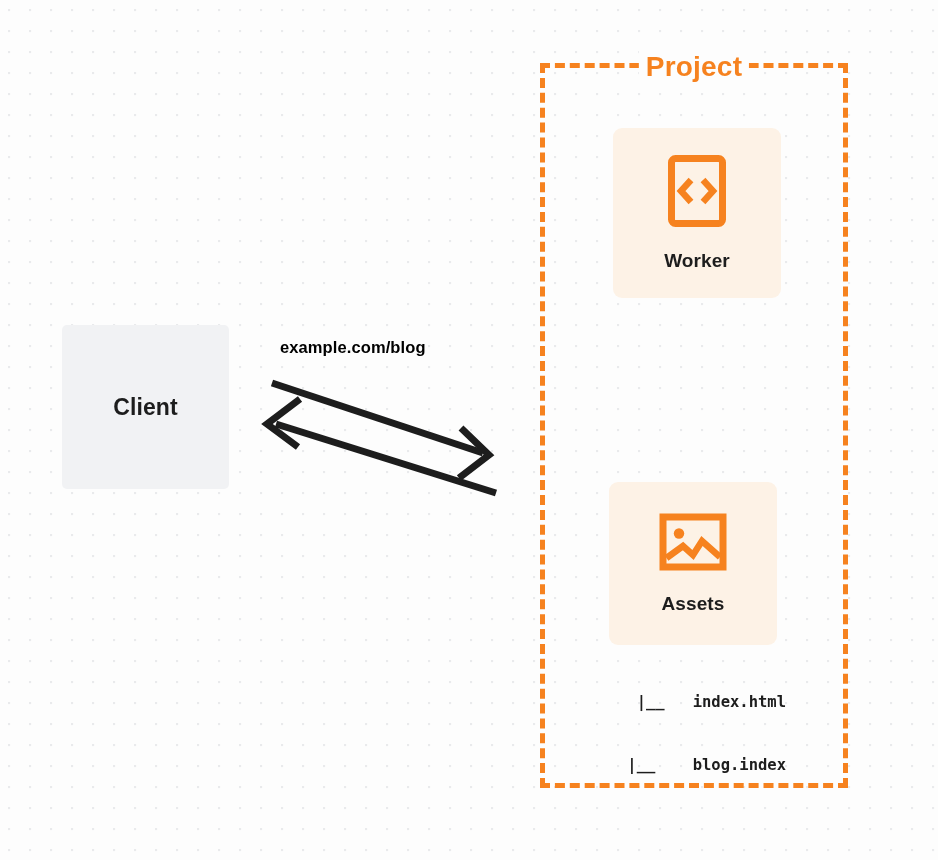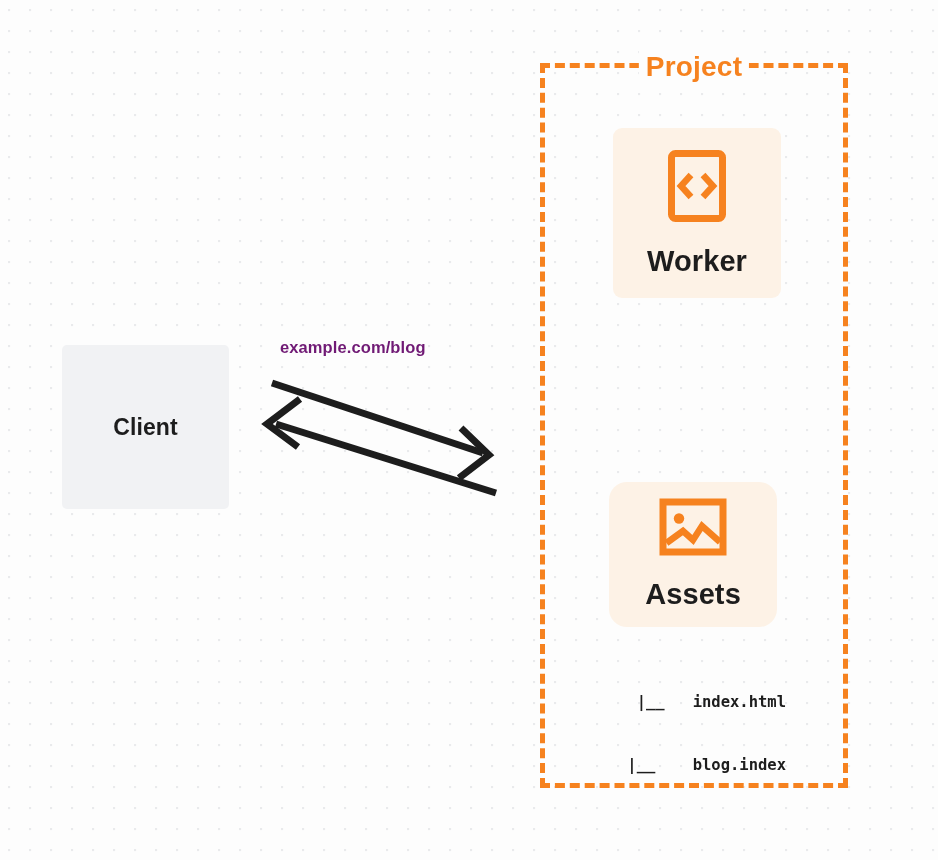--- a/index.html
+++ b/index.html
@@ -34,21 +34,21 @@
     box-sizing: border-box;
     display: flex;
     flex-direction: column;
     align-items: center;
     justify-content: center;
   }
 
   
   #client-node {
     left: 62px;
-    top: 345px;
+    top: 325px;
     width: 167px;
     height: 164px;
     background: #f1f2f4;
     border-radius: 5px;
   }
   #client-node .node-label {
     font-size: 23px;
     font-weight: bold;
     color: #1d1d1d;
     letter-spacing: 0.1px;
@@ -84,42 +84,41 @@
     position: absolute;
     box-sizing: border-box;
     background: #fdf2e6;
     border-radius: 9px;
     display: flex;
     flex-direction: column;
     align-items: center;
     justify-content: center;
   }
   .service-card .node-label {
-    font-size: 29px;
+    font-size: 19px;
     font-weight: bold;
     color: #1d1d1d;
     letter-spacing: 0.1px;
   }
   .service-icon {
     display: block;
     margin-bottom: 18px;
   }
 
   #worker-node {
     left: 613px;
     top: 128px;
     width: 168px;
     height: 170px;
   }
   #assets-node {
     left: 609px;
     top: 482px;
     width: 168px;
-    height: 145px;
-    border-radius: 18px;
+    height: 163px;
   }
 
   
   #asset-file-tree {
     position: absolute;
     left: 586px;
     top: 650px;
     width: 200px;
     font-family: "DejaVu Sans Mono", "Liberation Mono", monospace;
     font-size: 15.5px;
@@ -140,21 +139,21 @@
     width: 938px;
     height: 860px;
     pointer-events: none;
   }
   #request-label {
     position: absolute;
     left: 280px;
     top: 338px;
     font-size: 16.5px;
     font-weight: bold;
-    color: #701a75;
+    color: #000000;
     letter-spacing: 0.1px;
     white-space: nowrap;
   }
 </style>
 </head>
 <body>
 
 <div id="canvas"></div>
 
 <div class="node" id="client-node">

